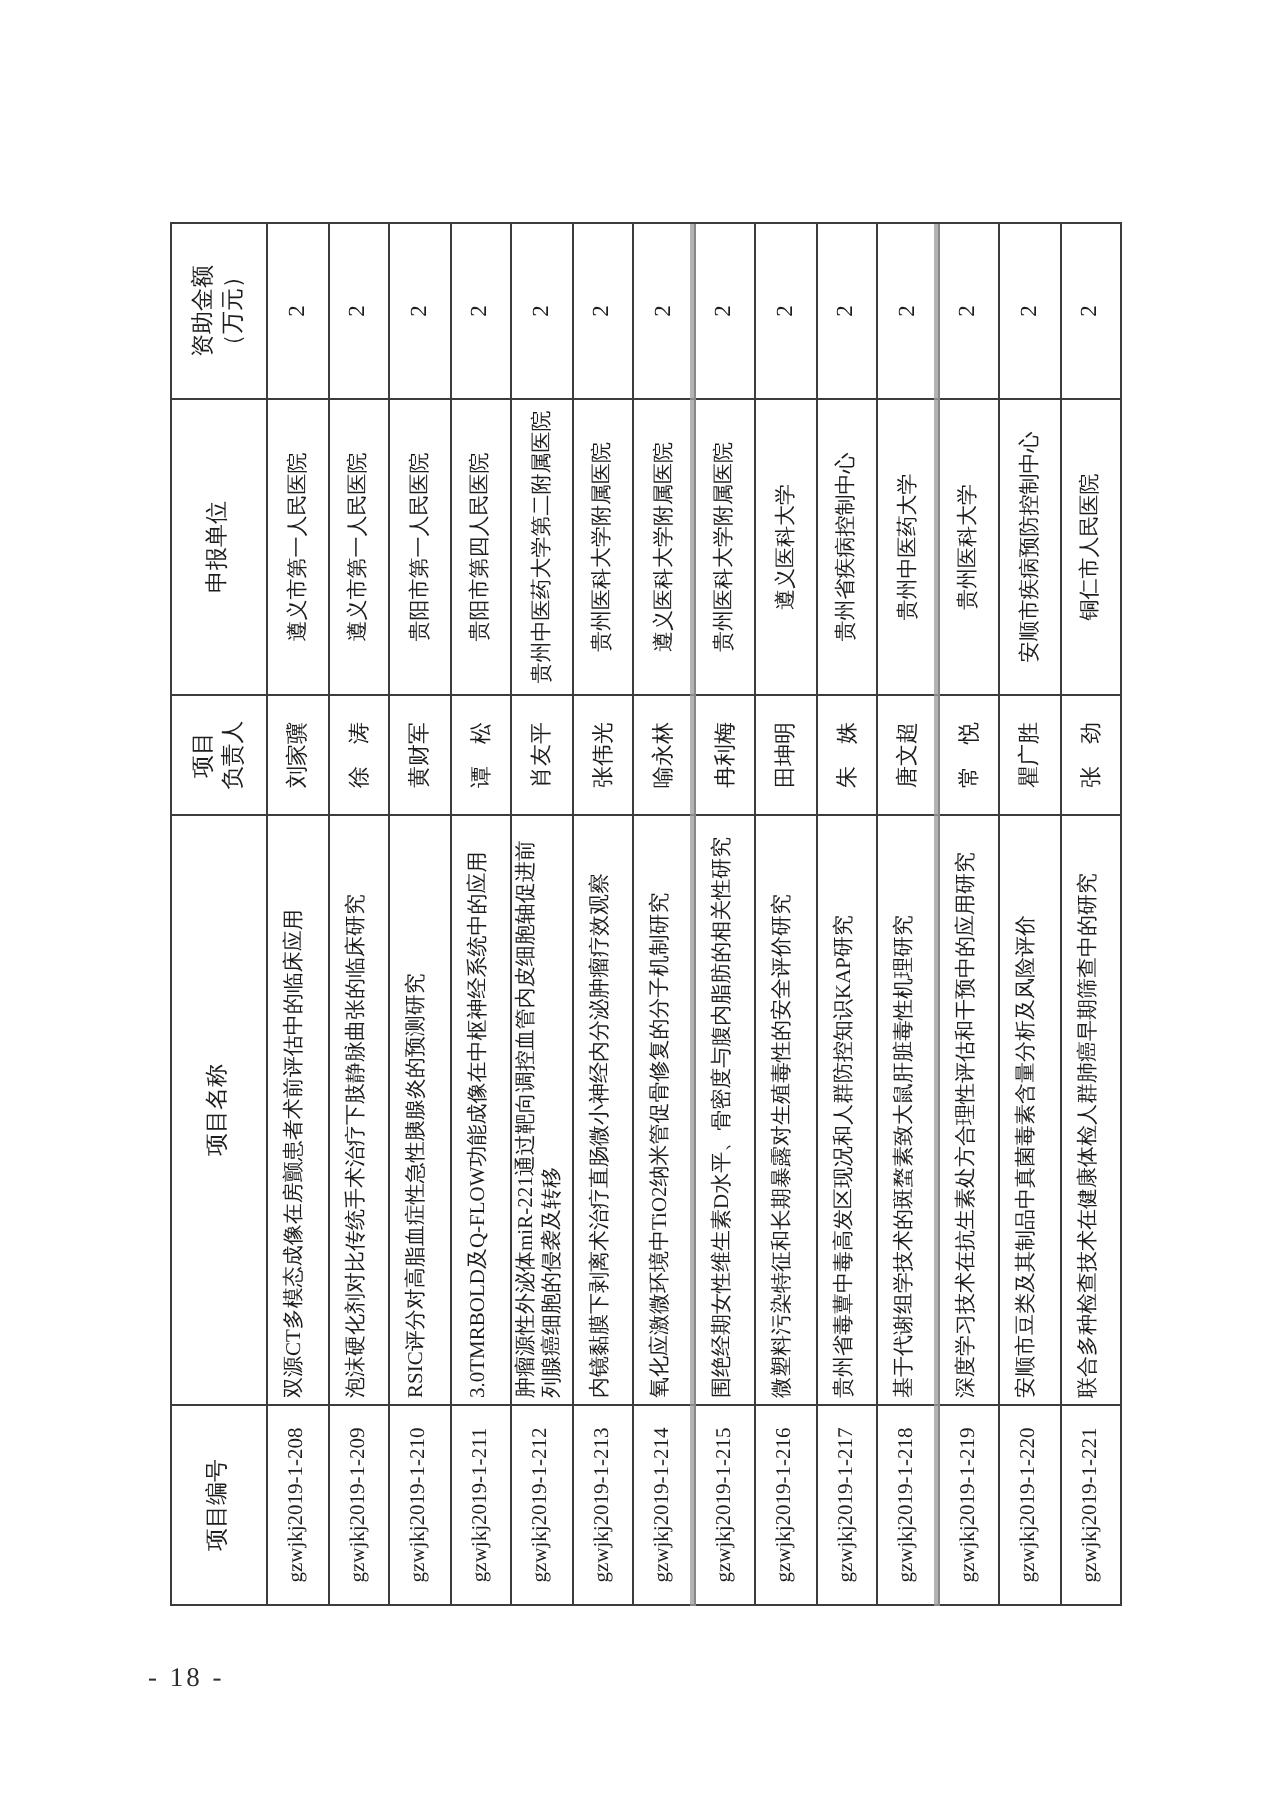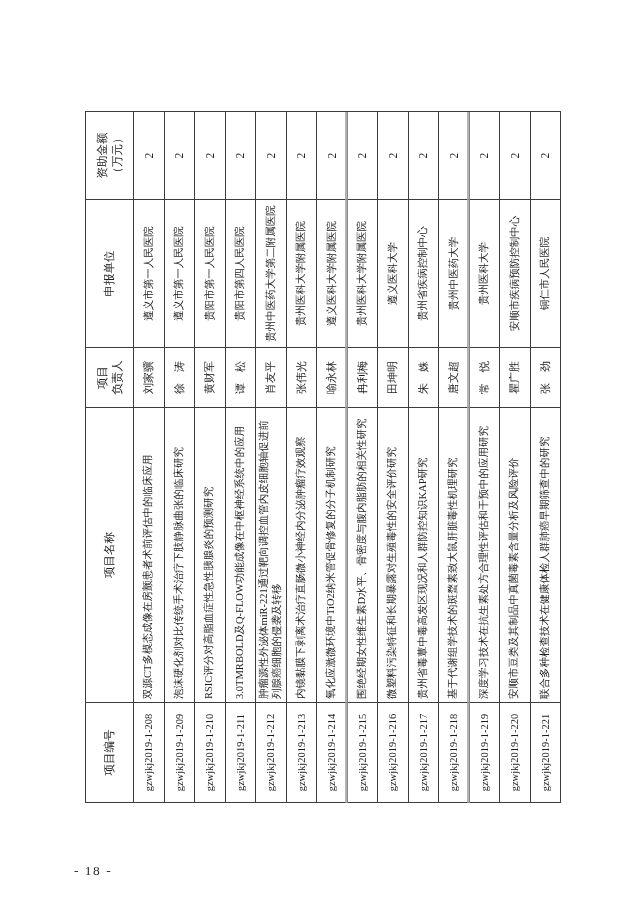--- a/index.html
+++ b/index.html
@@ -54,21 +54,20 @@
     pointer-events: none;
   }
   .streak-1 { left: 344.5px; }
   .streak-2 { left: 466.5px; }
   .page-number {
     position: absolute;
     left: 74px; top: 831px;
     font-size: 13.5px;
     letter-spacing: 1.5px;
     color: #2e2e2e;
-    margin-top: 32px;
   }
 </style>
 </head>
 <body>
 
 <div class="page">
 
   <div class="table-wrap">
     <table class="funding">
       <colgroup>

